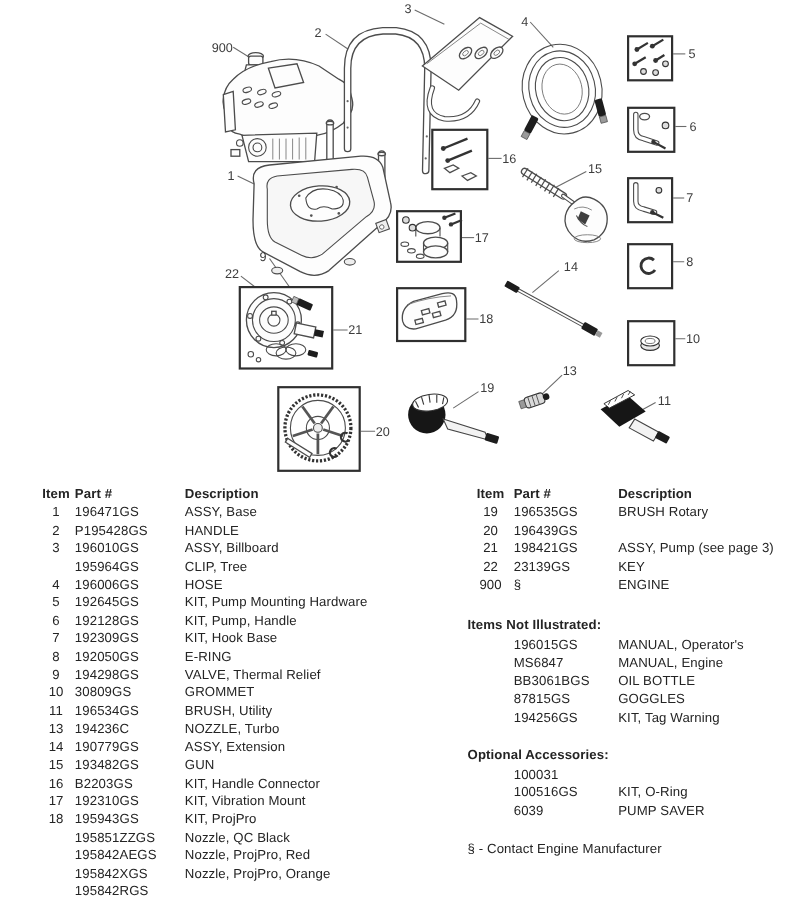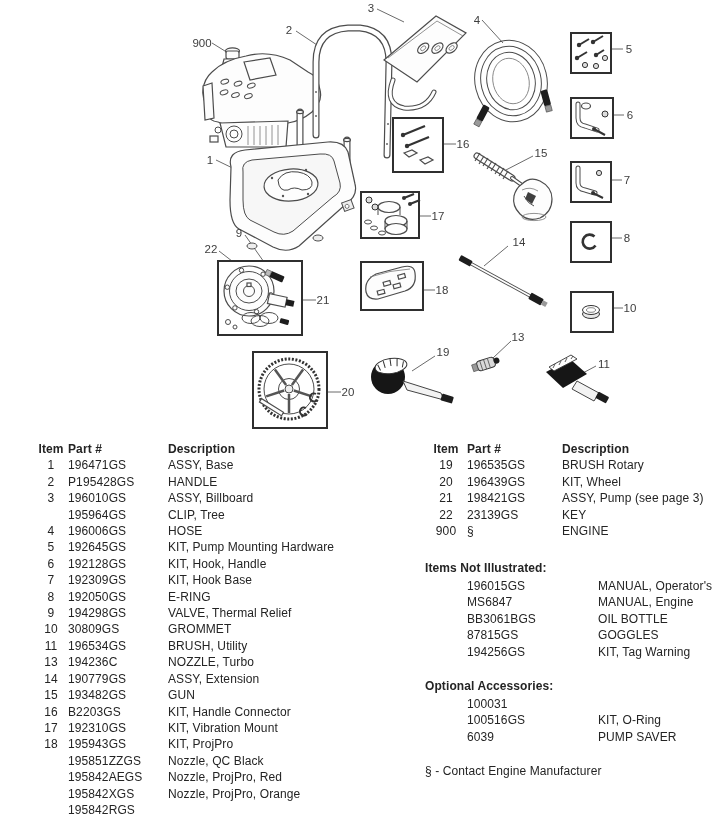--- a/index.html
+++ b/index.html
@@ -22,21 +22,21 @@
   .tube-o2{stroke:#4c4c4c;stroke-width:5;fill:none;stroke-linecap:round;}
   .tube-i2{stroke:#ffffff;stroke-width:3;fill:none;stroke-linecap:round;}
   .thin{stroke:#777;stroke-width:.8;fill:none;}
   
   .col{position:absolute;font-size:12px;line-height:16.4px;letter-spacing:.1px;}
   .left-col{left:34px;top:441px;width:362px;}
   .right-col{left:425px;top:441px;width:300px;height:385px;}
   .tr{display:grid;grid-template-columns:34px 100px 1fr;}
   .right-col .tr{grid-template-columns:42px 95px 1fr;}
   .sub{position:absolute;left:0;right:0;padding-left:42px;}
-  .sub .tr{grid-template-columns:95px 1fr;gap:36px;}
+  .sub .tr{grid-template-columns:95px 1fr;}
   .td.item{text-align:center;}
   .th{font-weight:700;}
   .sec-title{position:absolute;left:0;font-weight:700;}
   .rt{position:absolute;top:0;left:0;right:0;}
   .ini-title{top:119px;text-align:center;}
   .ini-rows{top:137px;}
   .oa-title{top:237px;}
   .oa-rows{top:255px;}
   .footnote{position:absolute;left:0;top:322px;}
 </style>
@@ -445,21 +445,21 @@
         <span class="td desc">HOSE</span>
       </div>
     <div class="tr">
         <span class="td item">5</span>
         <span class="td part">192645GS</span>
         <span class="td desc">KIT, Pump Mounting Hardware</span>
       </div>
     <div class="tr">
         <span class="td item">6</span>
         <span class="td part">192128GS</span>
-        <span class="td desc">KIT, Hook, Handle</span>
+        <span class="td desc">KIT, Pump, Handle</span>
       </div>
     <div class="tr">
         <span class="td item">7</span>
         <span class="td part">192309GS</span>
         <span class="td desc">KIT, Hook Base</span>
       </div>
     <div class="tr">
         <span class="td item">8</span>
         <span class="td part">192050GS</span>
         <span class="td desc">E-RING</span>
@@ -538,21 +538,20 @@
         <span class="td desc th">Description</span>
       </div>
       <div class="tr">
           <span class="td item">19</span>
           <span class="td part">196535GS</span>
           <span class="td desc">BRUSH Rotary</span>
         </div>
       <div class="tr">
           <span class="td item">20</span>
           <span class="td part">196439GS</span>
-          <span class="td desc">KIT, Wheel</span>
         </div>
       <div class="tr">
           <span class="td item">21</span>
           <span class="td part">198421GS</span>
           <span class="td desc">ASSY, Pump (see page 3)</span>
         </div>
       <div class="tr">
           <span class="td item">22</span>
           <span class="td part">23139GS</span>
           <span class="td desc">KEY</span>

